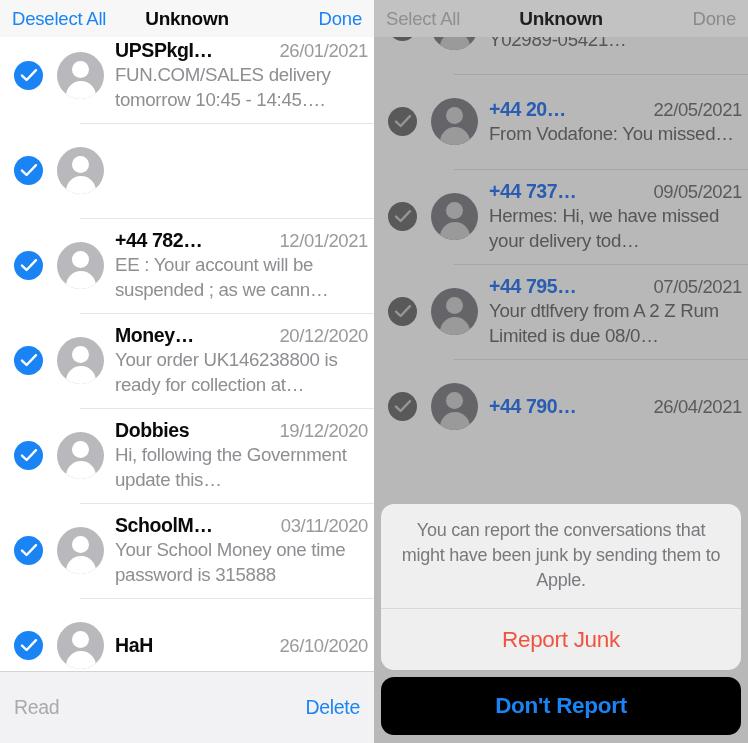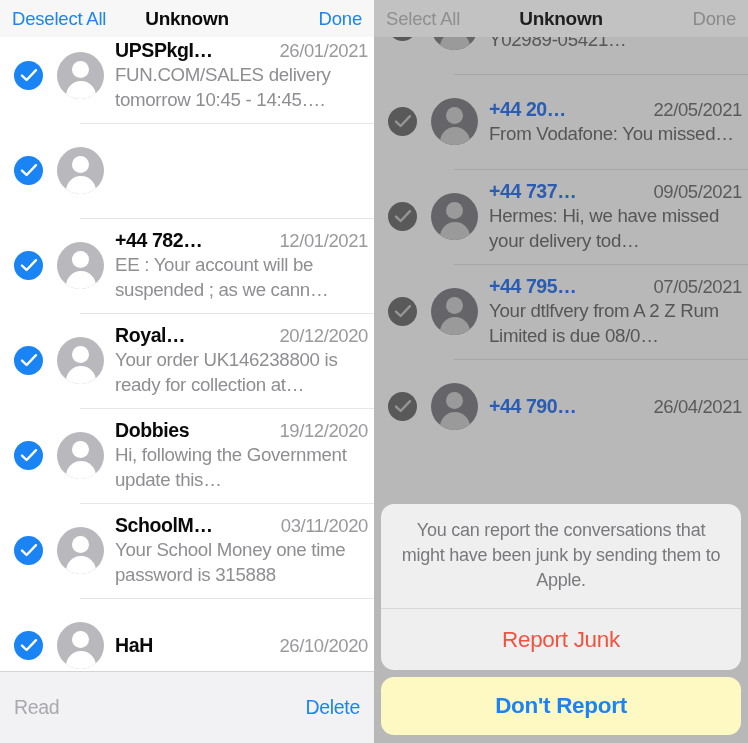--- a/index.html
+++ b/index.html
@@ -134,21 +134,21 @@
     border-bottom: 1px solid #d8d8da;
   }
   .sheet-action {
     height: 61px;
     display: flex; align-items: center; justify-content: center;
     font-size: 22.5px;
     letter-spacing: -0.3px;
   }
   .sheet-action.destructive { color: #f0533f; }
   .sheet-cancel {
-    background: #fef9c3;
+    background: #000000;
     border-radius: 13px;
     height: 58px;
     display: flex; align-items: center; justify-content: center;
     font-size: 22.5px; font-weight: bold;
     color: #1b84f5;
     letter-spacing: -0.3px;
   }
 </style>
 </head>
 <body>
@@ -217,21 +217,21 @@
               <svg width="18" height="17" viewBox="0 0 18 17">
                 <path d="M2 8.6 L6.6 13 L16 3.2" fill="none" stroke="#ffffff" stroke-width="2.4" stroke-linecap="round" stroke-linejoin="round"></path>
               </svg>
             </div>
             <div class="avatar">
               <div class="head"></div>
               <div class="body"></div>
             </div>
             <div class="row-text">
               <div class="row-head">
-                <span class="sender">Royal…</span>
+                <span class="sender">Money…</span>
                 <span class="date">20/12/2020</span>
               </div>
               <div class="preview">Your order UK146238800 is ready for collection at…</div>
             </div>
           </div>
           <div class="row">
             <div class="check">
               <svg width="18" height="17" viewBox="0 0 18 17">
                 <path d="M2 8.6 L6.6 13 L16 3.2" fill="none" stroke="#ffffff" stroke-width="2.4" stroke-linecap="round" stroke-linejoin="round"></path>
               </svg>

